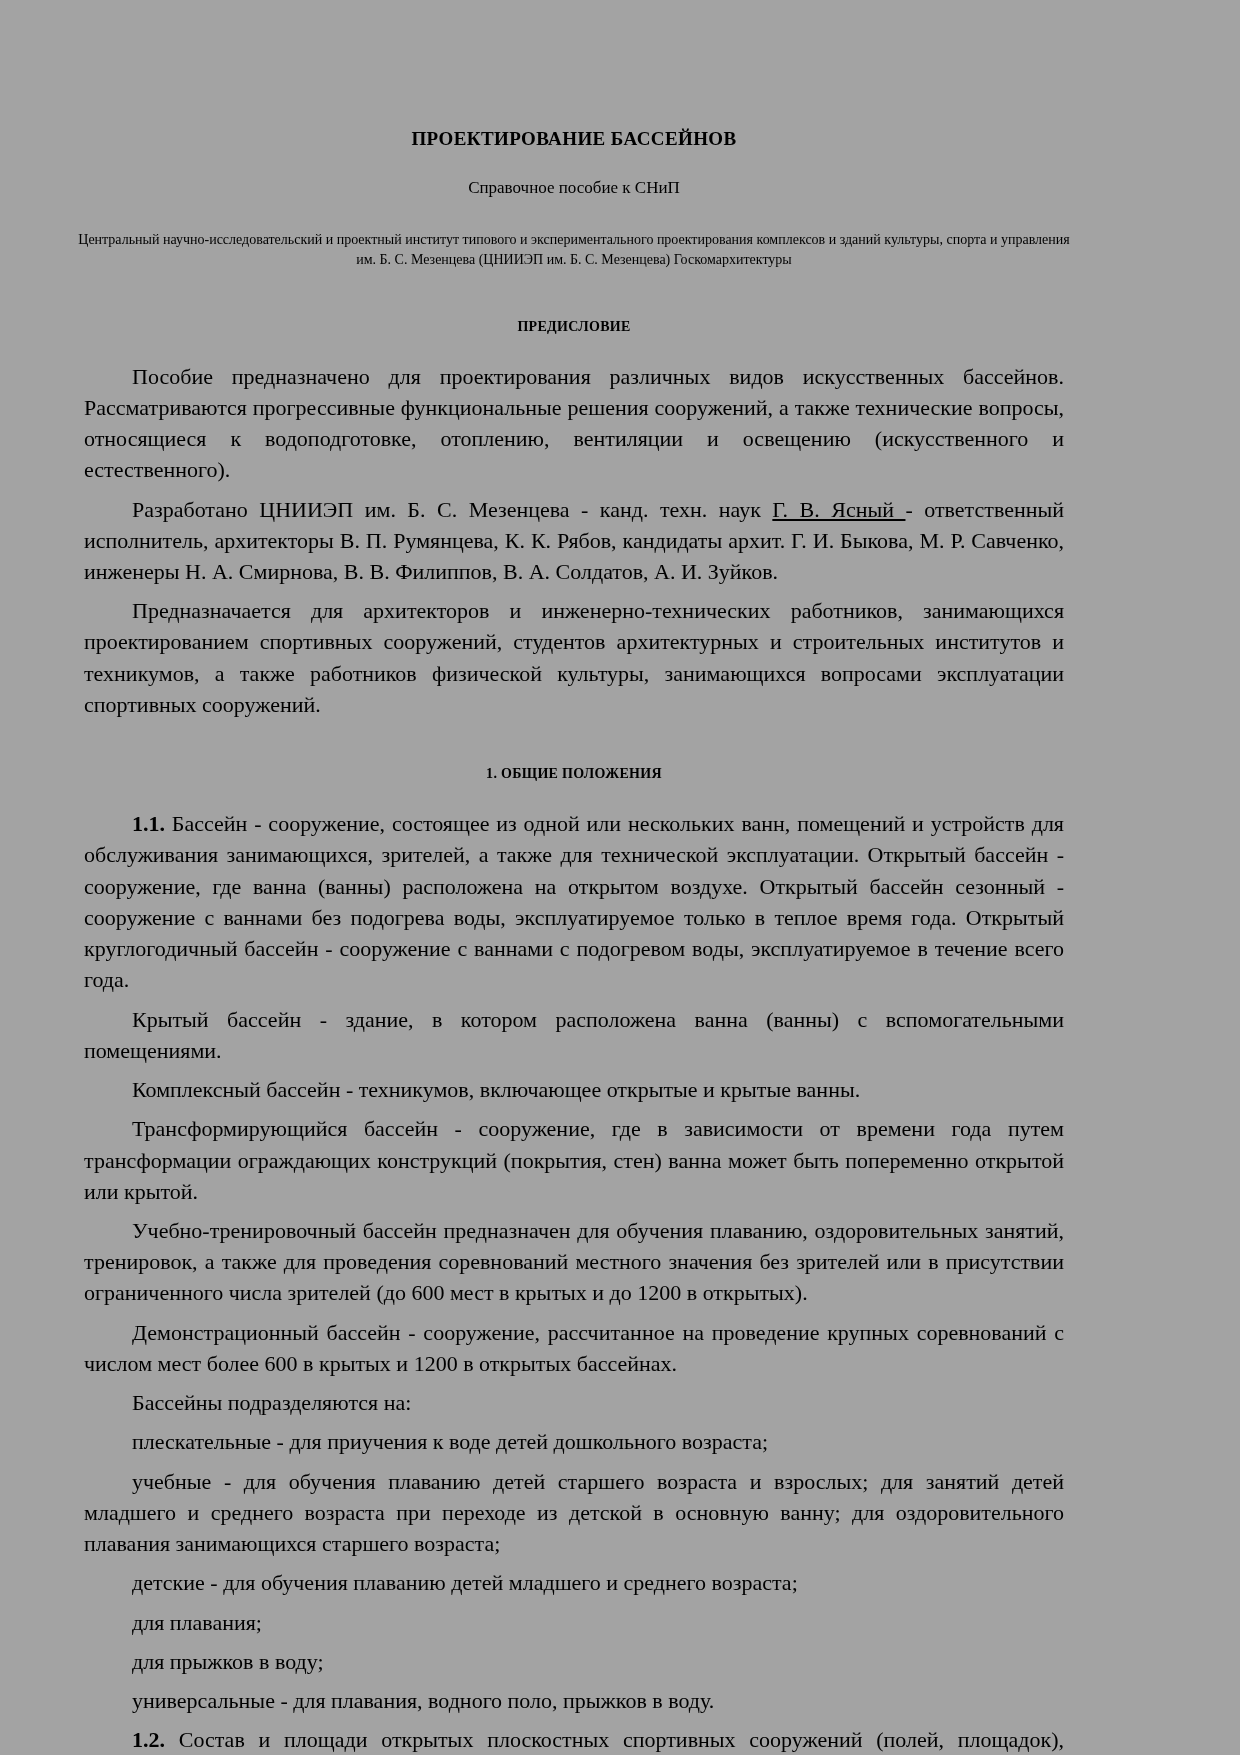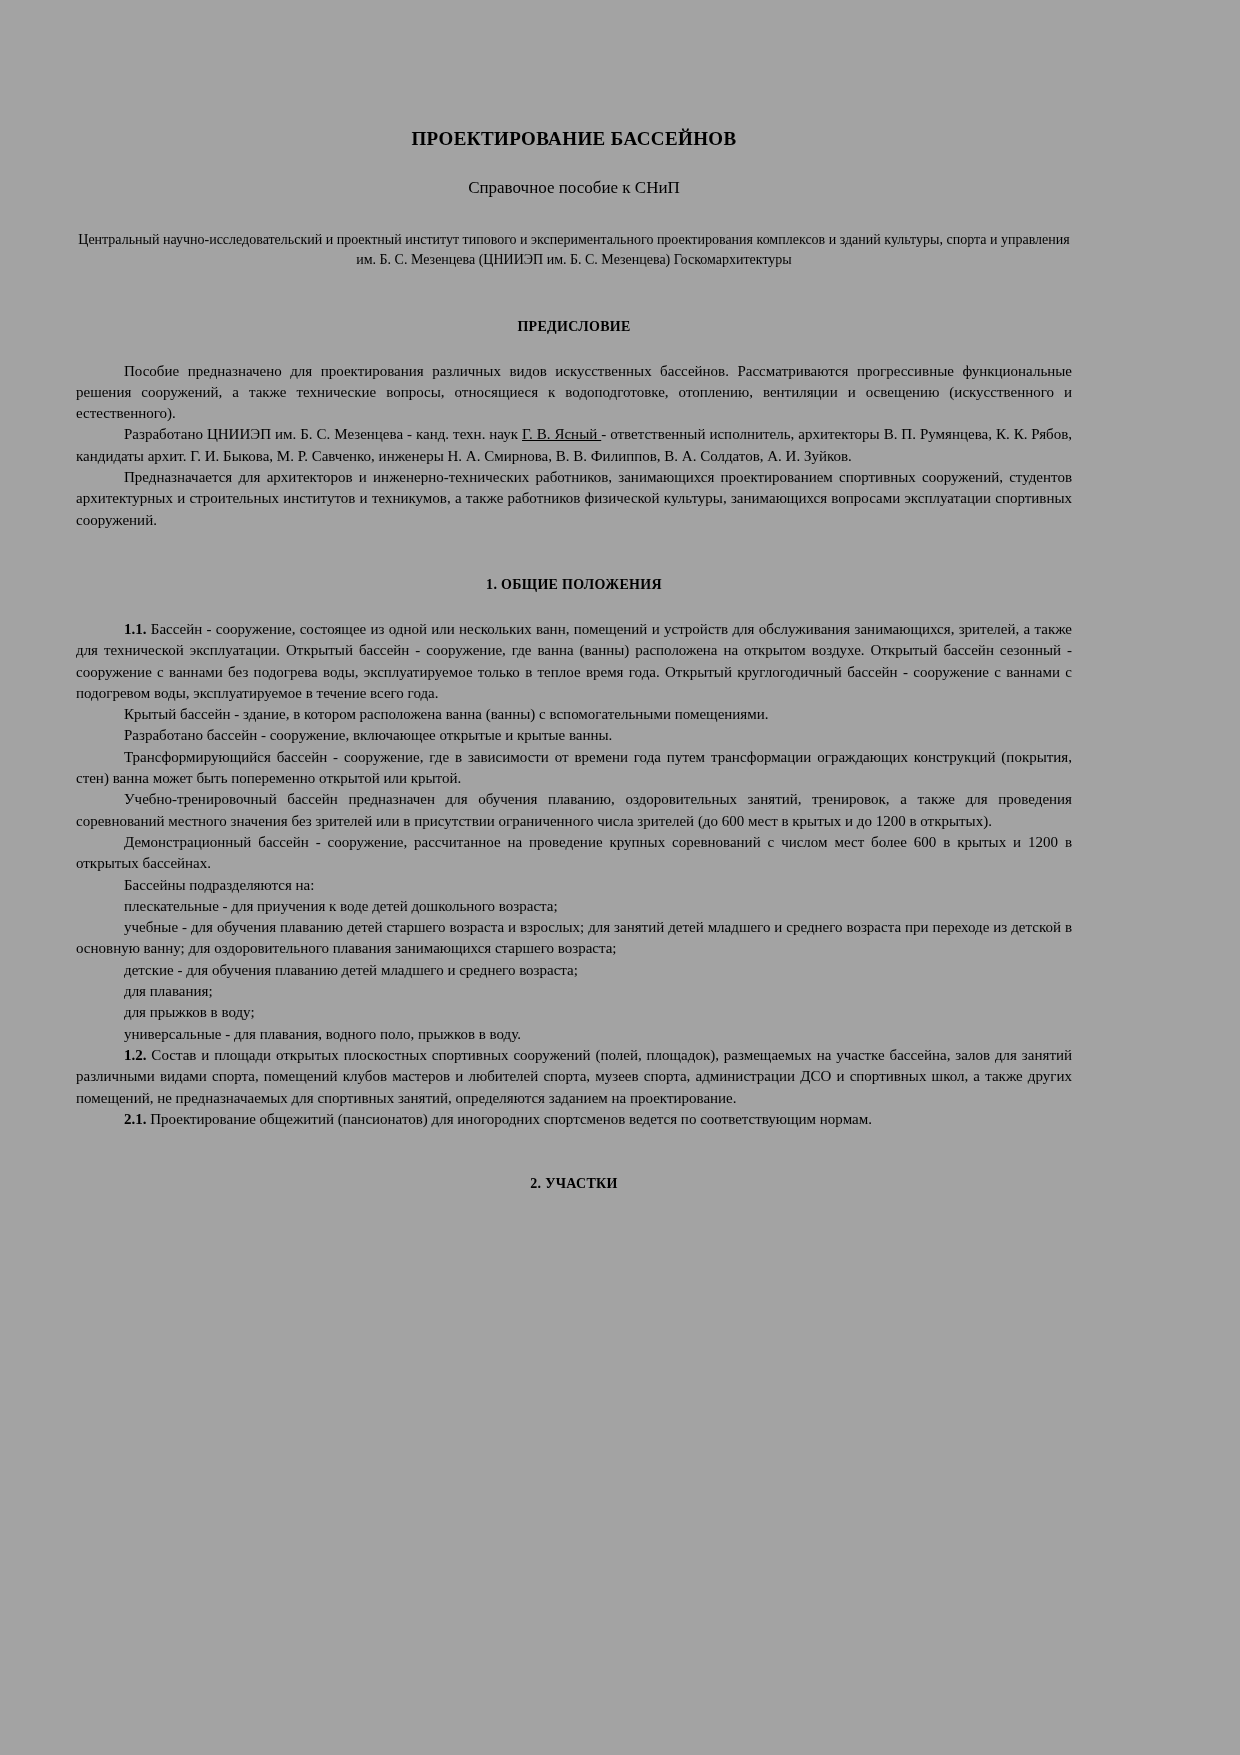--- a/index.html
+++ b/index.html
@@ -40,25 +40,25 @@
     margin: 0 0 48px 0;
   }
   .section-heading {
     text-align: center;
     font-weight: bold;
     font-size: 14px;
     margin: 0 0 26px 0;
     letter-spacing: 0.3px;
   }
   p.body-par {
-    font-size: 15px;
+    font-size: 22px;
     line-height: 1.42;
     text-align: justify;
     text-indent: 48px;
-    margin: 0;
+    margin: 8px;
   }
   .block {
     margin-bottom: 26px;
   }
   .underline {
     text-decoration: underline;
   }
   b.num {
     font-weight: bold;
   }
@@ -83,21 +83,21 @@
     <p class="body-par">Предназначается для архитекторов и инженерно-технических работников, занимающихся проектированием спортивных сооружений, студентов архитектурных и строительных институтов и техникумов, а также работников физической культуры, занимающихся вопросами эксплуатации спортивных сооружений.</p>
   </div>
 
   <div class="spacer-md"></div>
 
   <h2 class="section-heading">1. ОБЩИЕ ПОЛОЖЕНИЯ</h2>
 
   <div class="block">
     <p class="body-par"><b class="num">1.1.</b><span> Бассейн - сооружение, состоящее из одной или нескольких ванн, помещений и устройств для обслуживания занимающихся, зрителей, а также для технической эксплуатации. Открытый бассейн - сооружение, где ванна (ванны) расположена на открытом воздухе. Открытый бассейн сезонный - сооружение с ваннами без подогрева воды, эксплуатируемое только в теплое время года. Открытый круглогодичный бассейн - сооружение с ваннами с подогревом воды, эксплуатируемое в течение всего года.</span></p>
     <p class="body-par">Крытый бассейн - здание, в котором расположена ванна (ванны) с вспомогательными помещениями.</p>
-    <p class="body-par">Разработано бассейн - сооружение, включающее открытые и крытые ванны.</p>
+    <p class="body-par">Комплексный бассейн - техникумов, включающее открытые и крытые ванны.</p>
     <p class="body-par">Трансформирующийся бассейн - сооружение, где в зависимости от времени года путем трансформации ограждающих конструкций (покрытия, стен) ванна может быть попеременно открытой или крытой.</p>
     <p class="body-par">Учебно-тренировочный бассейн предназначен для обучения плаванию, оздоровительных занятий, тренировок, а также для проведения соревнований местного значения без зрителей или в присутствии ограниченного числа зрителей (до 600 мест в крытых и до 1200 в открытых).</p>
     <p class="body-par">Демонстрационный бассейн - сооружение, рассчитанное на проведение крупных соревнований с числом мест более 600 в крытых и 1200 в открытых бассейнах.</p>
     <p class="body-par">Бассейны подразделяются на:</p>
     <p class="body-par">плескательные - для приучения к воде детей дошкольного возраста;</p>
     <p class="body-par">учебные - для обучения плаванию детей старшего возраста и взрослых; для занятий детей младшего и среднего возраста при переходе из детской в основную ванну; для оздоровительного плавания занимающихся старшего возраста;</p>
     <p class="body-par">детские - для обучения плаванию детей младшего и среднего возраста;</p>
     <p class="body-par">для плавания;</p>
     <p class="body-par">для прыжков в воду;</p>
     <p class="body-par">универсальные - для плавания, водного поло, прыжков в воду.</p>

